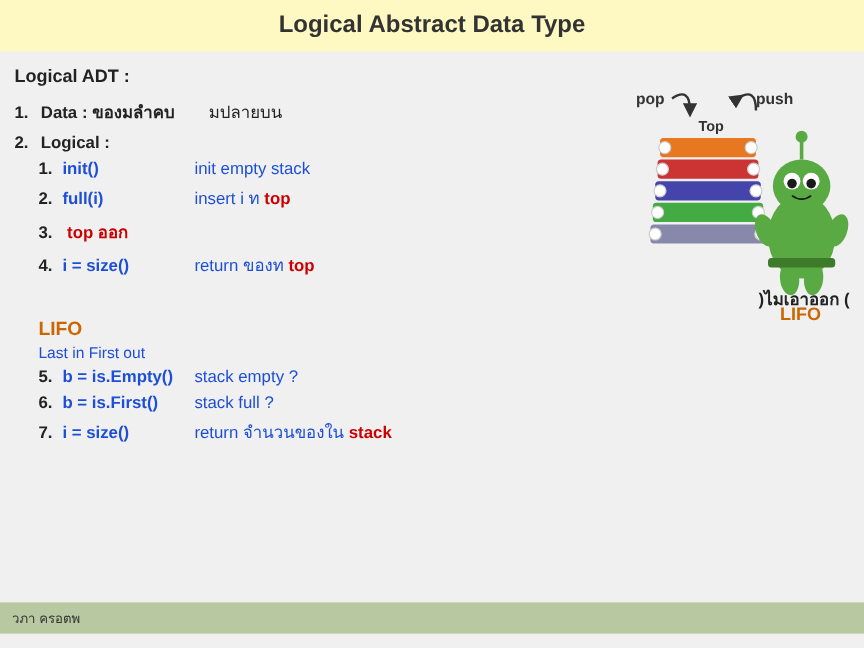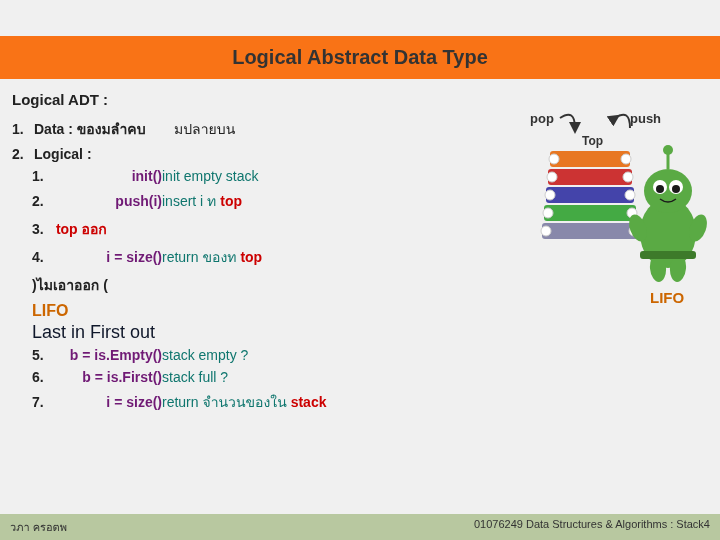--- a/index.html
+++ b/index.html
@@ -6,27 +6,26 @@
     body {
       width: 720px;
       height: 540px;
       font-family: Arial, sans-serif;
       background: #f0f0f0;
       overflow: hidden;
       position: relative;
     }
 
     .title-bar {
-      background: #f97316;
+      background: #fef9c3;
       text-align: center;
       padding: 10px 4px;
       font-size: 20px;
       font-weight: bold;
       color: #333;
-      margin-top: 36px;
     }
 
     .content {
       padding: 12px 12px;
       font-size: 14px;
       color: #222;
       position: relative;
     }
 
     .adt-label {
@@ -56,53 +55,52 @@
     }
 
     .method-num {
       min-width: 20px;
       font-weight: bold;
     }
 
     .method-name {
       min-width: 110px;
       font-weight: bold;
-      color: #701a75;
-      text-align: right;
+      color: #1d4ed8;
     }
 
     .method-desc {
-      color: #0f766e;
+      color: #1d4ed8;
     }
 
     .lifo-section {
       margin-top: 6px;
       padding-left: 20px;
       font-size: 15px;
       font-weight: bold;
       color: #1a1a8c;
     }
 
     .last-in {
       padding-left: 20px;
-      font-size: 18px;
-      color: #0f172a;
+      font-size: 13px;
+      color: #1d4ed8;
       margin-top: 2px;
     }
 
     
     .stack-svg-area {
       position: absolute;
       top: 24px;
       right: 10px;
     }
 
     .bottom-bar {
       position: absolute;
-      bottom: 0;
+      bottom: 12px;
       left: 0;
       right: 0;
       background: #b8c8a0;
       padding: 4px 10px;
       font-size: 11px;
       color: #333;
       display: flex;
       justify-content: space-between;
     }
 
@@ -134,41 +132,41 @@
   </div>
 
   <div class="method-row">
     <span class="method-num">1.</span>
     <span class="method-name">init()</span>
     <span class="method-desc">init empty stack</span>
   </div>
 
   <div class="method-row">
     <span class="method-num">2.</span>
-    <span class="method-name">push(i)</span>
+    <span class="method-name">full(i)</span>
     <span class="method-desc">insert i ท</span>
     <span>&nbsp;</span>
     <span class="red-top">top</span>
   </div>
 
   <div class="method-row">
     <span class="method-num">3.</span>
     <span>&nbsp;</span>
     <span class="red-top">top ออก</span>
   </div>
 
   <div class="method-row">
     <span class="method-num">4.</span>
     <span class="method-name">i = size()</span>
     <span class="method-desc">return ของท</span>
     <span>&nbsp;</span>
     <span class="red-top">top</span>
   </div>
 
-  <div style="padding-left:20px; font-size:14px; margin-bottom:4px; font-weight:bold;">)ไมเอาออก  (</div>
+  <div style="padding-left:20px; font-size:14px; margin-bottom:4px; font-weight:bold;text-align:right;">)ไมเอาออก  (</div>
 
   <div class="lifo-section">
     <span style="font-size:16px; color:#cc6600;">LIFO</span>
   </div>
   <div class="last-in">Last in First out</div>
 
   <div class="method-row" style="margin-top:4px;">
     <span class="method-num">5.</span>
     <span class="method-name">b = is.Empty()</span>
     <span class="method-desc">stack empty ?</span>
@@ -251,14 +249,13 @@
       <rect x="120" y="148" width="56" height="8" rx="3" fill="#3d7a2a"></rect>
 
       <text x="130" y="200" font-size="15" font-weight="bold" fill="#cc6600">LIFO</text>
     </svg>
   </div>
 
 </div>
 
 <div class="bottom-bar">
   <span>วภา ครอตพ</span>
-  <span>01076249 Data Structures &amp; Algorithms : Stack4</span>
 </div>
 
 </body></html>

